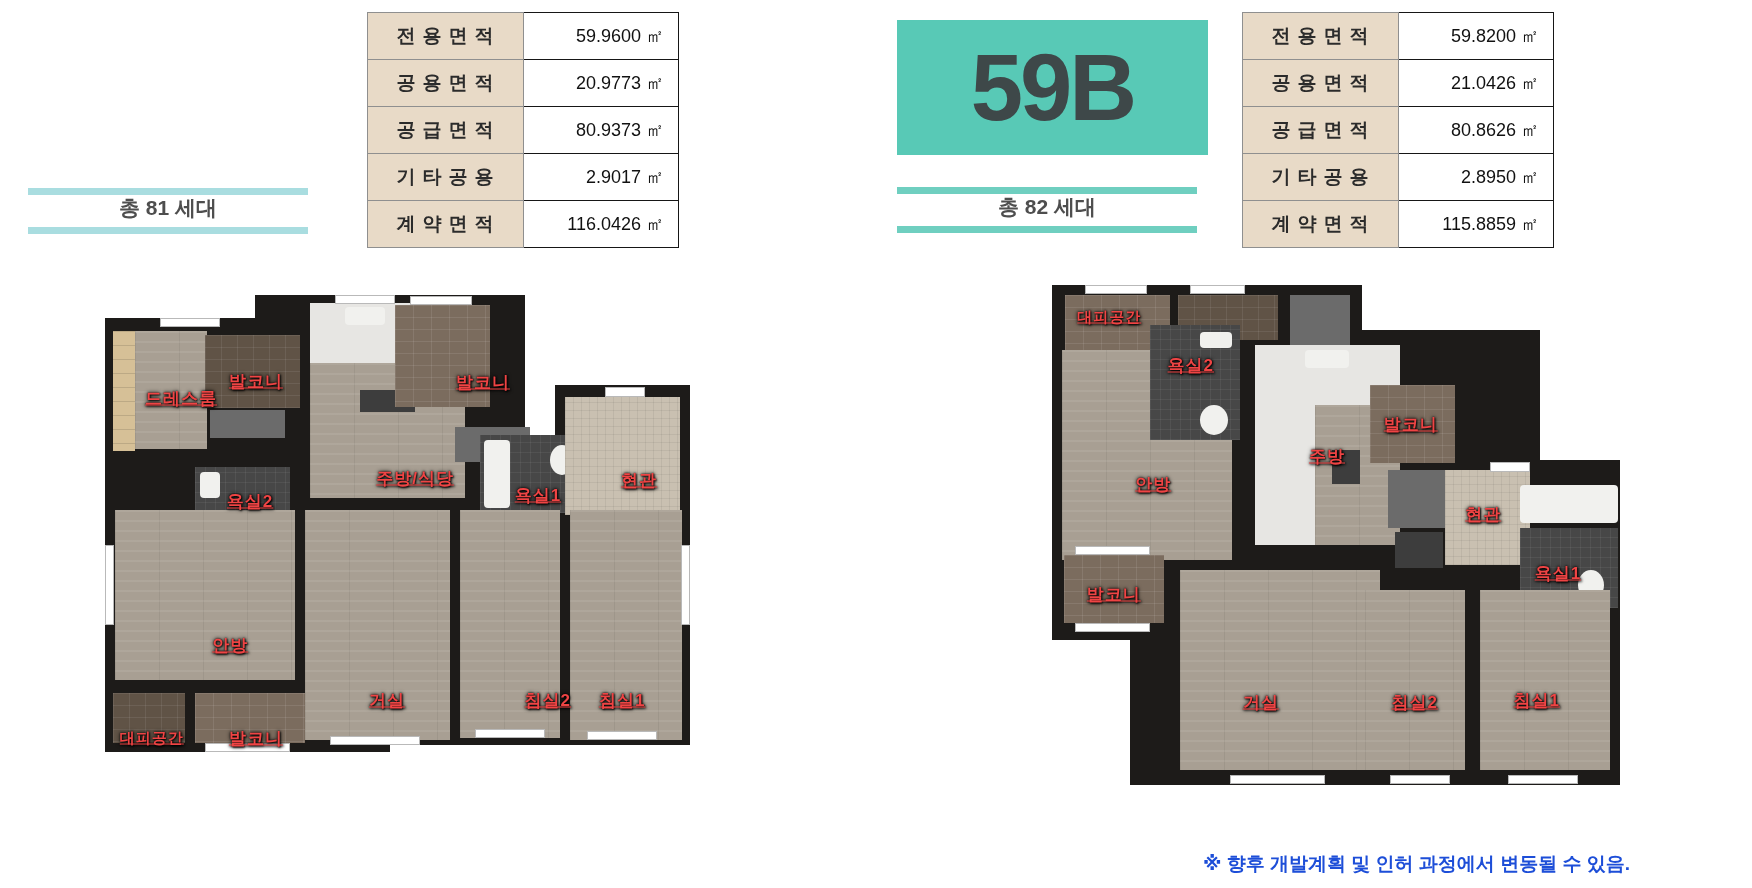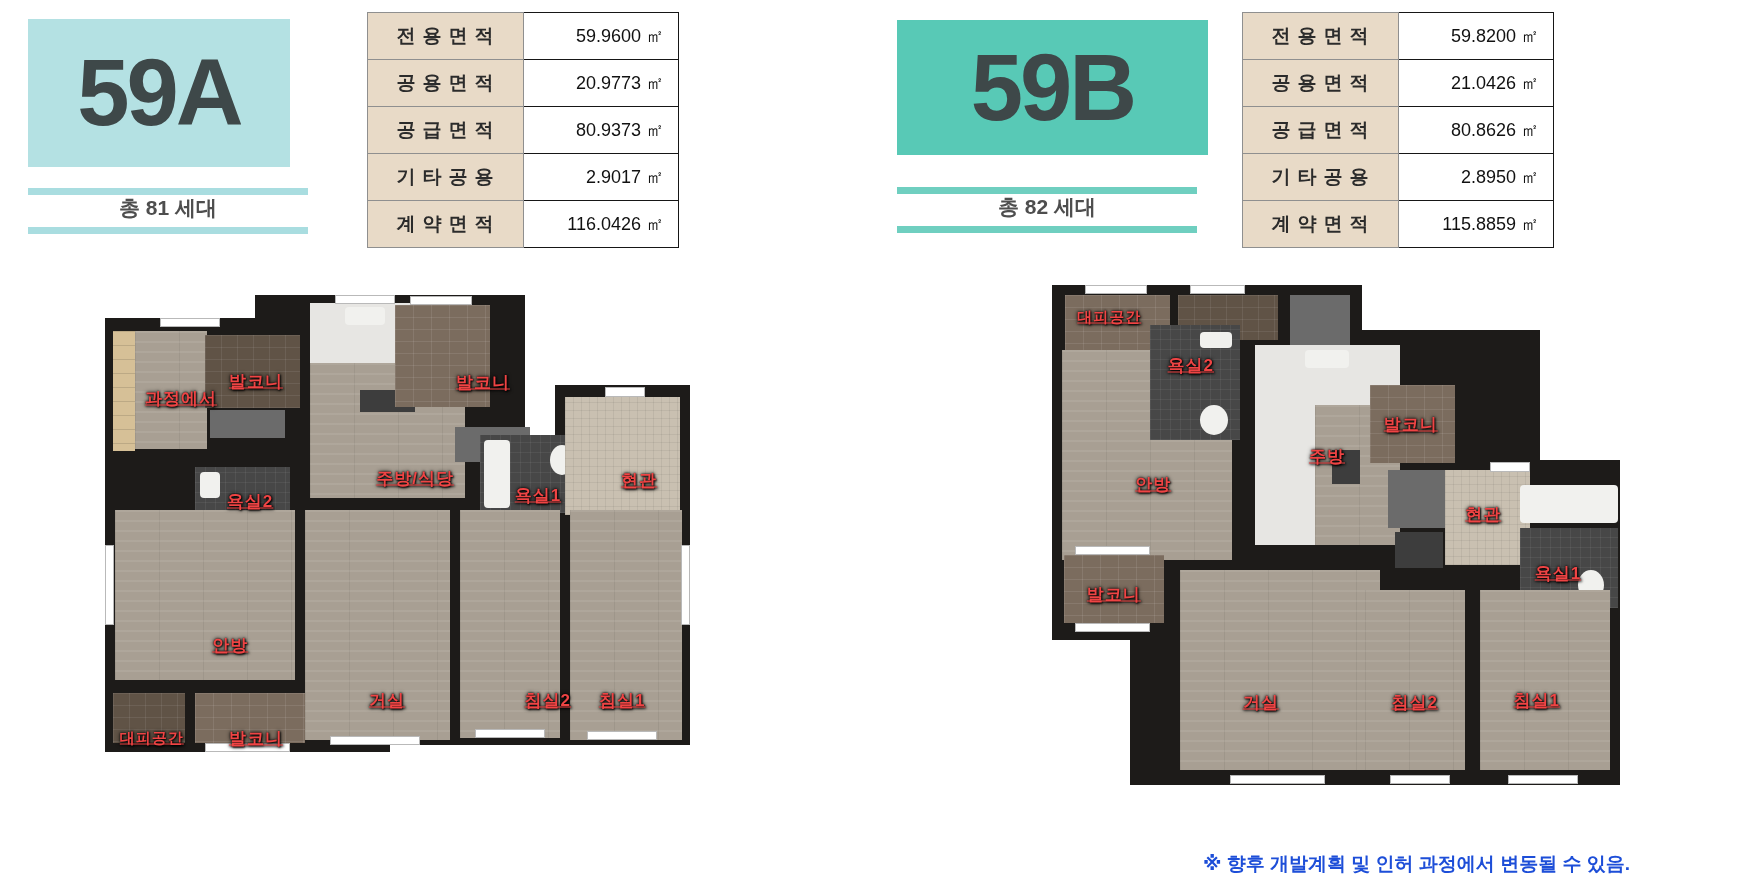--- a/index.html
+++ b/index.html
@@ -54,23 +54,20 @@
     font-size:17px;letter-spacing:1px;white-space:nowrap;
     text-shadow:0 0 4px rgba(0,0,0,.95),0 0 2px rgba(0,0,0,.9),1px 1px 2px rgba(0,0,0,.85);text-decoration:underline;}
 
   .footnote{position:absolute;top:851px;left:1203px;color:#1d4ed8;font-size:19px;font-weight:700;}
 </style>
 </head>
 <body>
 
 <div class="stage">
 
-  <div class="unit-badge badge-a">
-    <span>59A</span>
-  </div>
   <div class="hh-bar bar-a abs" style="left:28px;top:188px;width:280px;"></div>
   <div class="hh-text" style="left:28px;top:194px;width:280px;">총 81 세대</div>
   <div class="hh-bar bar-a abs" style="left:28px;top:227px;width:280px;"></div>
 
   <table class="area-table" style="left:367px;top:12px;">
     <tbody>
       <tr>
         <td class="a-label">전용면적</td>
         <td class="a-value">59.9600 ㎡</td>
       </tr>
@@ -160,21 +157,21 @@
     <div class="abs win" style="left:55px;top:23px;width:60px;height:9px;"></div>
     <div class="abs win" style="left:230px;top:0px;width:60px;height:9px;"></div>
     <div class="abs win" style="left:305px;top:1px;width:62px;height:9px;"></div>
     <div class="abs win" style="left:0px;top:250px;width:9px;height:80px;"></div>
     <div class="abs win" style="left:576px;top:250px;width:9px;height:80px;"></div>
     <div class="abs win" style="left:100px;top:448px;width:85px;height:9px;"></div>
     <div class="abs win" style="left:225px;top:441px;width:90px;height:9px;"></div>
     <div class="abs win" style="left:370px;top:434px;width:70px;height:9px;"></div>
     <div class="abs win" style="left:482px;top:436px;width:70px;height:9px;"></div>
 
-    <span class="room-label" style="left:13.0%;top:22.4%;">과정에서</span>
+    <span class="room-label" style="left:13.0%;top:22.4%;">드레스룸</span>
     <span class="room-label" style="left:25.8%;top:18.7%;">발코니</span>
     <span class="room-label" style="left:24.8%;top:44.8%;">욕실2</span>
     <span class="room-label" style="left:53.0%;top:39.8%;">주방/식당</span>
     <span class="room-label" style="left:64.6%;top:18.9%;">발코니</span>
     <span class="room-label" style="left:74.0%;top:43.5%;">욕실1</span>
     <span class="room-label" style="left:91.3%;top:40.2%;">현관</span>
     <span class="room-label" style="left:21.4%;top:76.1%;">안방</span>
     <span class="room-label" style="left:48.2%;top:88.0%;">거실</span>
     <span class="room-label" style="left:75.7%;top:88.0%;">침실2</span>
     <span class="room-label" style="left:88.4%;top:88.0%;">침실1</span>

